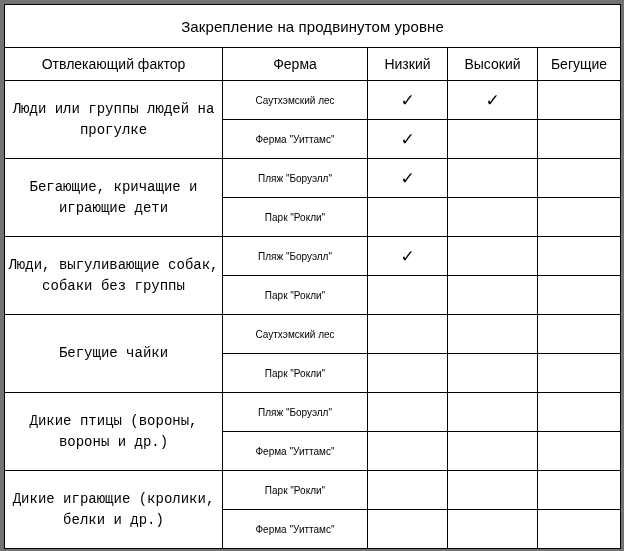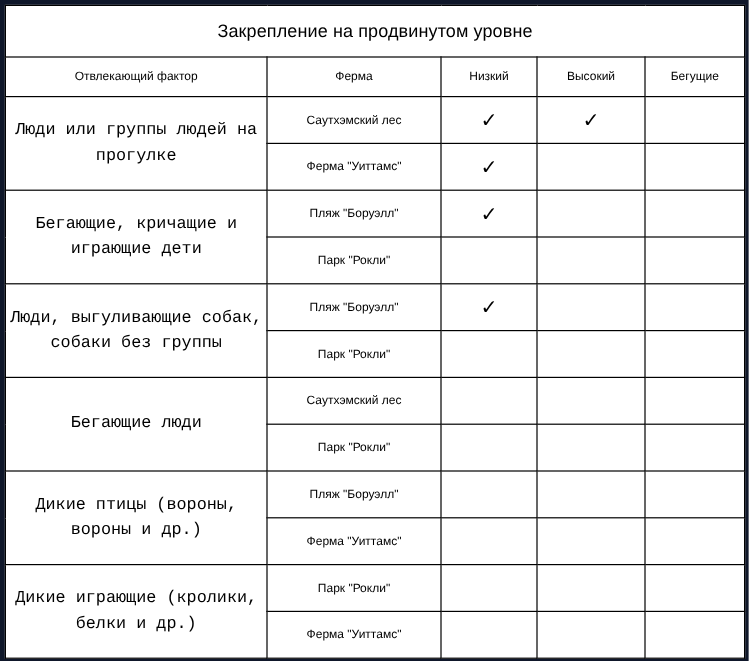--- a/index.html
+++ b/index.html
@@ -11,21 +11,21 @@
     width: 624px;
     height: 551px;
     font-family: "Liberation Sans", "DejaVu Sans", sans-serif;
     color: #000000;
     overflow: hidden;
   }
   #page {
     position: relative;
     width: 624px;
     height: 551px;
-    background: #0f172a;
+    background: #737373;
   }
   table.matrix {
     position: absolute;
     left: 4px;
     top: 4px;
     width: 616px;
     border-collapse: collapse;
     table-layout: fixed;
     background: #ffffff;
   }
@@ -46,21 +46,21 @@
     vertical-align: bottom;
     padding-bottom: 6px;
     border-left: 1.6px solid #000000;
     border-right: 1.6px solid #000000;
     border-top: 1.6px solid #000000;
     border-bottom: 1.6px solid #000000;
   }
   
   .hdr {
     height: 32px;
-    font-size: 10px;
+    font-size: 14px;
     font-weight: normal;
   }
   
   .factor-cell {
     font-size: 14px;
     font-weight: bold;
     line-height: 1.5;
     padding: 2px 7px;
     font-family: Liberation Mono, monospace;
   }
@@ -147,21 +147,21 @@
           <td class="mark-cell"><span class="check"></span></td>
           <td class="mark-cell"><span class="check"></span></td>
         </tr>
         <tr>
           <td class="place-cell">Парк "Рокли"</td>
           <td class="mark-cell"><span class="check"></span></td>
           <td class="mark-cell"><span class="check"></span></td>
           <td class="mark-cell"><span class="check"></span></td>
         </tr>
         <tr>
-          <td class="factor-cell" rowspan="2">Бегающие люди</td>
+          <td class="factor-cell" rowspan="2">Бегущие чайки</td>
           <td class="place-cell">Саутхэмский лес</td>
           <td class="mark-cell"><span class="check"></span></td>
           <td class="mark-cell"><span class="check"></span></td>
           <td class="mark-cell"><span class="check"></span></td>
         </tr>
         <tr>
           <td class="place-cell">Парк "Рокли"</td>
           <td class="mark-cell"><span class="check"></span></td>
           <td class="mark-cell"><span class="check"></span></td>
           <td class="mark-cell"><span class="check"></span></td>

